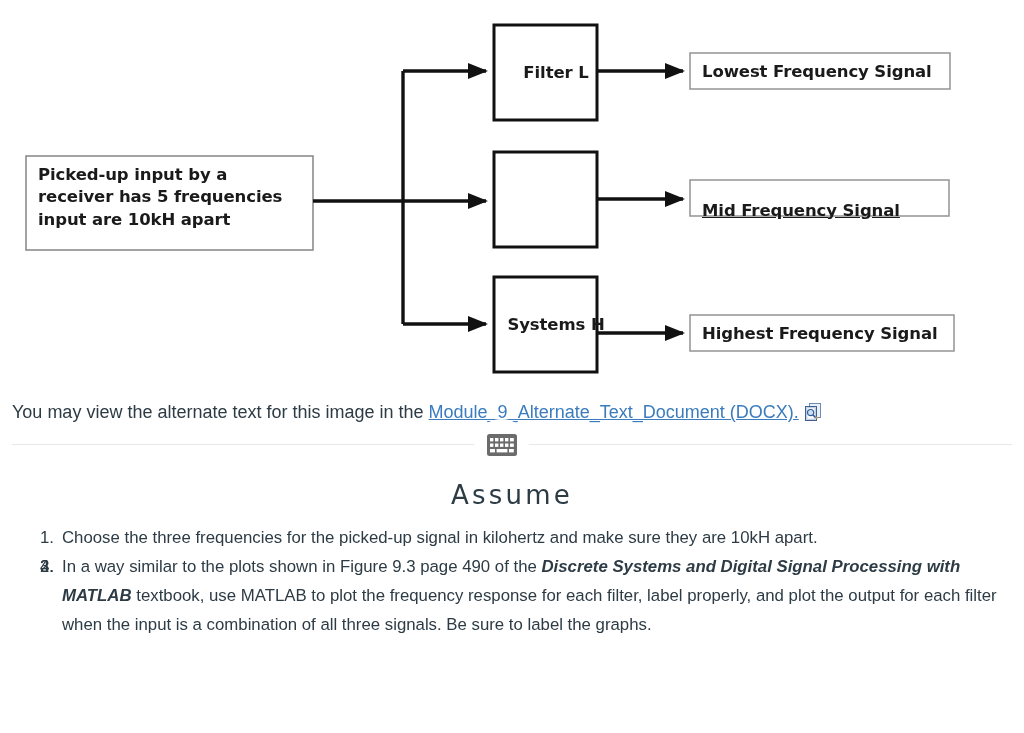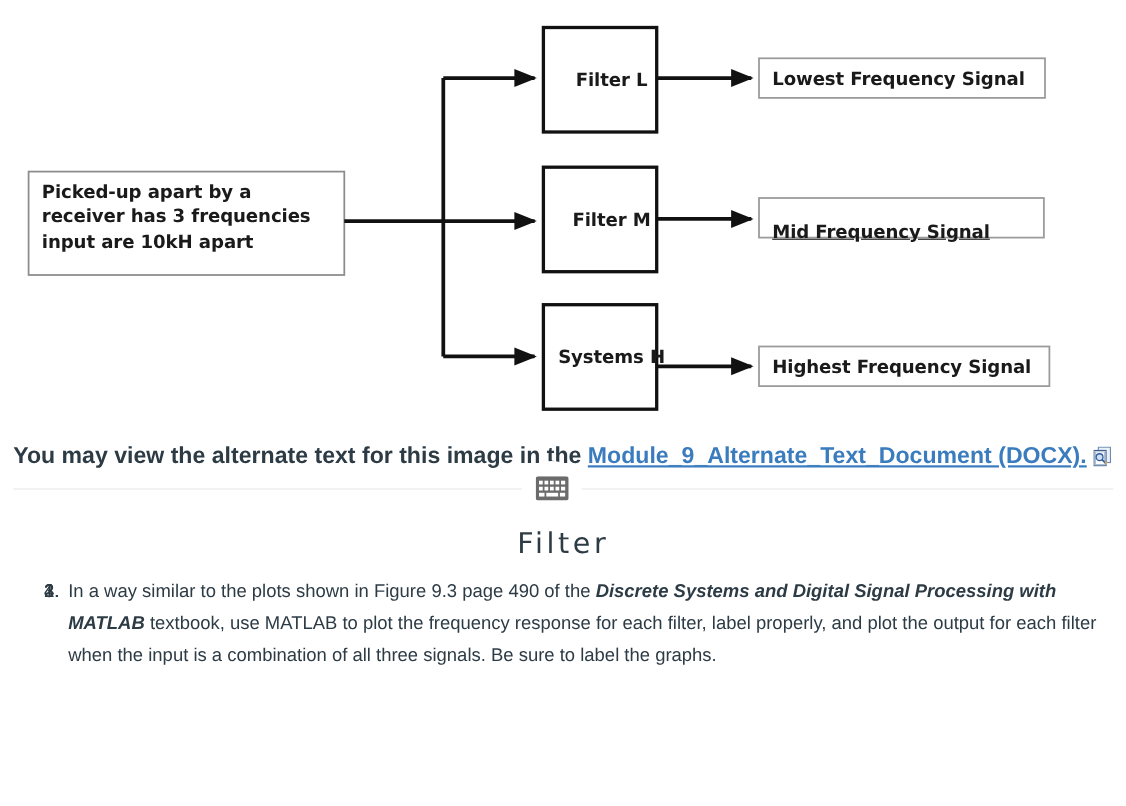--- a/index.html
+++ b/index.html
@@ -63,25 +63,24 @@
   }
   .out-l { top: 53px;  width: 256px; }
   .out-m { top: 192px; width: 259px; text-decoration: underline; }
   .out-h { top: 315px; width: 300px; }
 
   
   .alt-line {
     position: absolute;
     left: 12px;
     top: 400px;
-    font-size: 21px;
+    font-size: 18px;
     line-height: 1.4;
     color: #2d3b45;
     white-space: nowrap;
-    font-weight: bold;
   }
   .alt-link {
     color: #3a7cbd;
     text-decoration: underline;
     cursor: pointer;
   }
   .doc-icon {
     display: inline-block;
     vertical-align: -3px;
     margin-left: 6px;
@@ -187,31 +186,28 @@
 
     <line x1="403" y1="324" x2="486" y2="324" stroke="#111111" stroke-width="3.4" marker-end="url(#arrow)"></line>
 
     <line x1="597" y1="71" x2="683" y2="71" stroke="#111111" stroke-width="3.4" marker-end="url(#arrow)"></line>
     <line x1="597" y1="199" x2="683" y2="199" stroke="#111111" stroke-width="3.4" marker-end="url(#arrow)"></line>
     <line x1="597" y1="333" x2="683" y2="333" stroke="#111111" stroke-width="3.4" marker-end="url(#arrow)"></line>
   </svg>
 
   <div class="dg-box-text src-box">
     <span>
-      <span>Picked-up apart by a</span><br>
-      <span>receiver has 3 frequencies</span><br>
+      <span>Picked-up input by a</span><br>
+      <span>receiver has 5 frequencies</span><br>
       <span>input are 10kH apart</span>
     </span>
   </div>
 
   <div class="dg-box-text filter-box filter-l">
     <span>Filter L</span>
-  </div>
-  <div class="dg-box-text filter-box filter-m">
-    <span>Filter M</span>
   </div>
   <div class="dg-box-text filter-box filter-h">
     <span>Systems H</span>
   </div>
 
   <div class="dg-box-text out-box out-l">
     <span>Lowest Frequency Signal</span>
   </div>
   <div class="dg-box-text out-box out-m">
     <span>Mid Frequency Signal</span>
@@ -249,25 +245,26 @@
       <rect x="13" y="9.5" width="3.4" height="3.4" fill="#ffffff"></rect>
       <rect x="18" y="9.5" width="3.4" height="3.4" fill="#ffffff"></rect>
       <rect x="23" y="9.5" width="3.8" height="3.4" fill="#ffffff"></rect>
       <rect x="3" y="15" width="5" height="3.4" fill="#ffffff"></rect>
       <rect x="9.6" y="15" width="10.8" height="3.4" fill="#ffffff"></rect>
       <rect x="22" y="15" width="4.8" height="3.4" fill="#ffffff"></rect>
     </svg>
   </span>
 </div>
 
-<div class="write-heading">Filter</div>
+<div class="write-heading">Assume</div>
 
 <ol class="task-list">
   <li class="task-item">
     <span class="task-num">1.</span>
+    <span>Choose the three frequencies for the picked-up signal in kilohertz and make sure they are 10kH apart.</span>
   </li>
   <li class="task-item">
     <span class="task-num">2.</span>
   </li>
   <li class="task-item">
     <span class="task-num">3.</span>
   </li>
   <li class="task-item">
     <span class="task-num">4.</span>
     <span>In a way similar to the plots shown in Figure 9.3 page 490 of the <i>Discrete Systems and Digital Signal Processing with MATLAB</i> textbook, use MATLAB to plot the frequency response for each filter, label properly, and plot the output for each filter when the input is a combination of all three signals. Be sure to label the graphs.</span>

